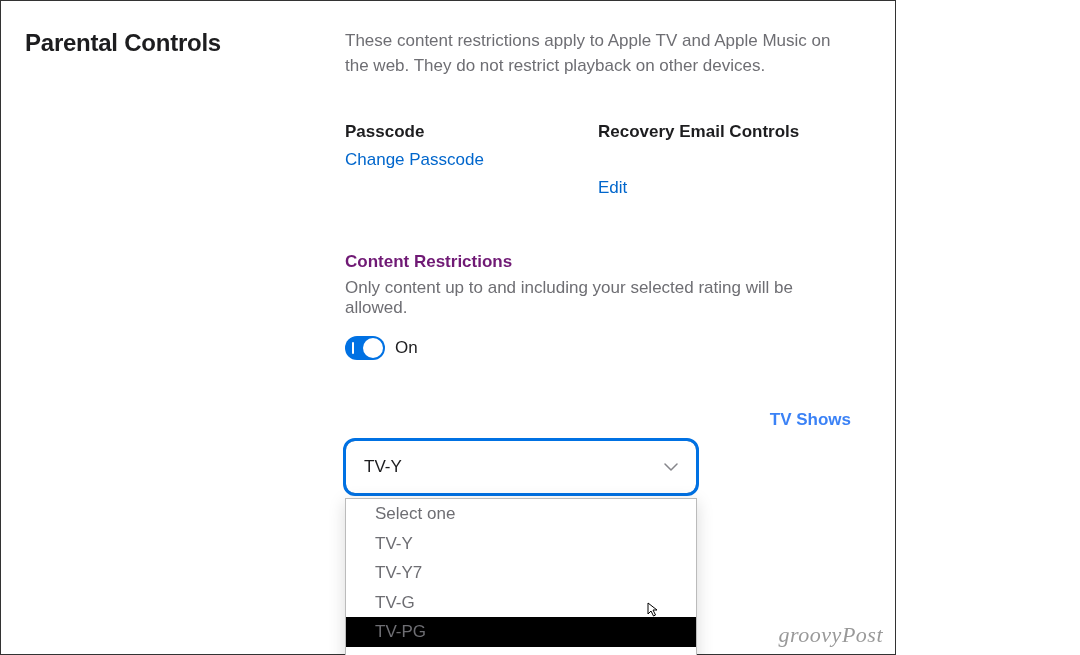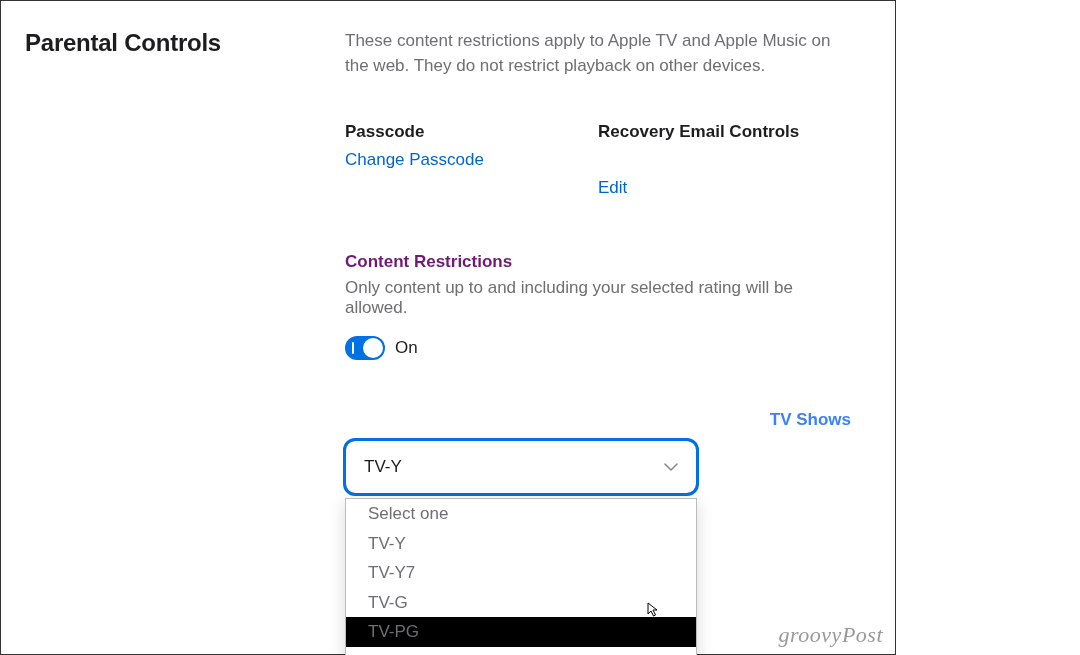--- a/index.html
+++ b/index.html
@@ -151,21 +151,21 @@
       position: absolute;
       top: 58px;
       left: 0;
       width: 352px;
       background: #fff;
       border: 1px solid #bbb;
       box-shadow: 0 4px 16px rgba(0,0,0,0.15);
       z-index: 10;
     }
     .dropdown-item {
-      padding: 2px 22px;
+      padding: 2px 29px;
       font-size: 17px;
       color: #6e6e73;
       cursor: pointer;
       line-height: 1.5;
     }
     .dropdown-item.highlighted {
       background: #000000;
     }
     .cursor {
       position: absolute;

